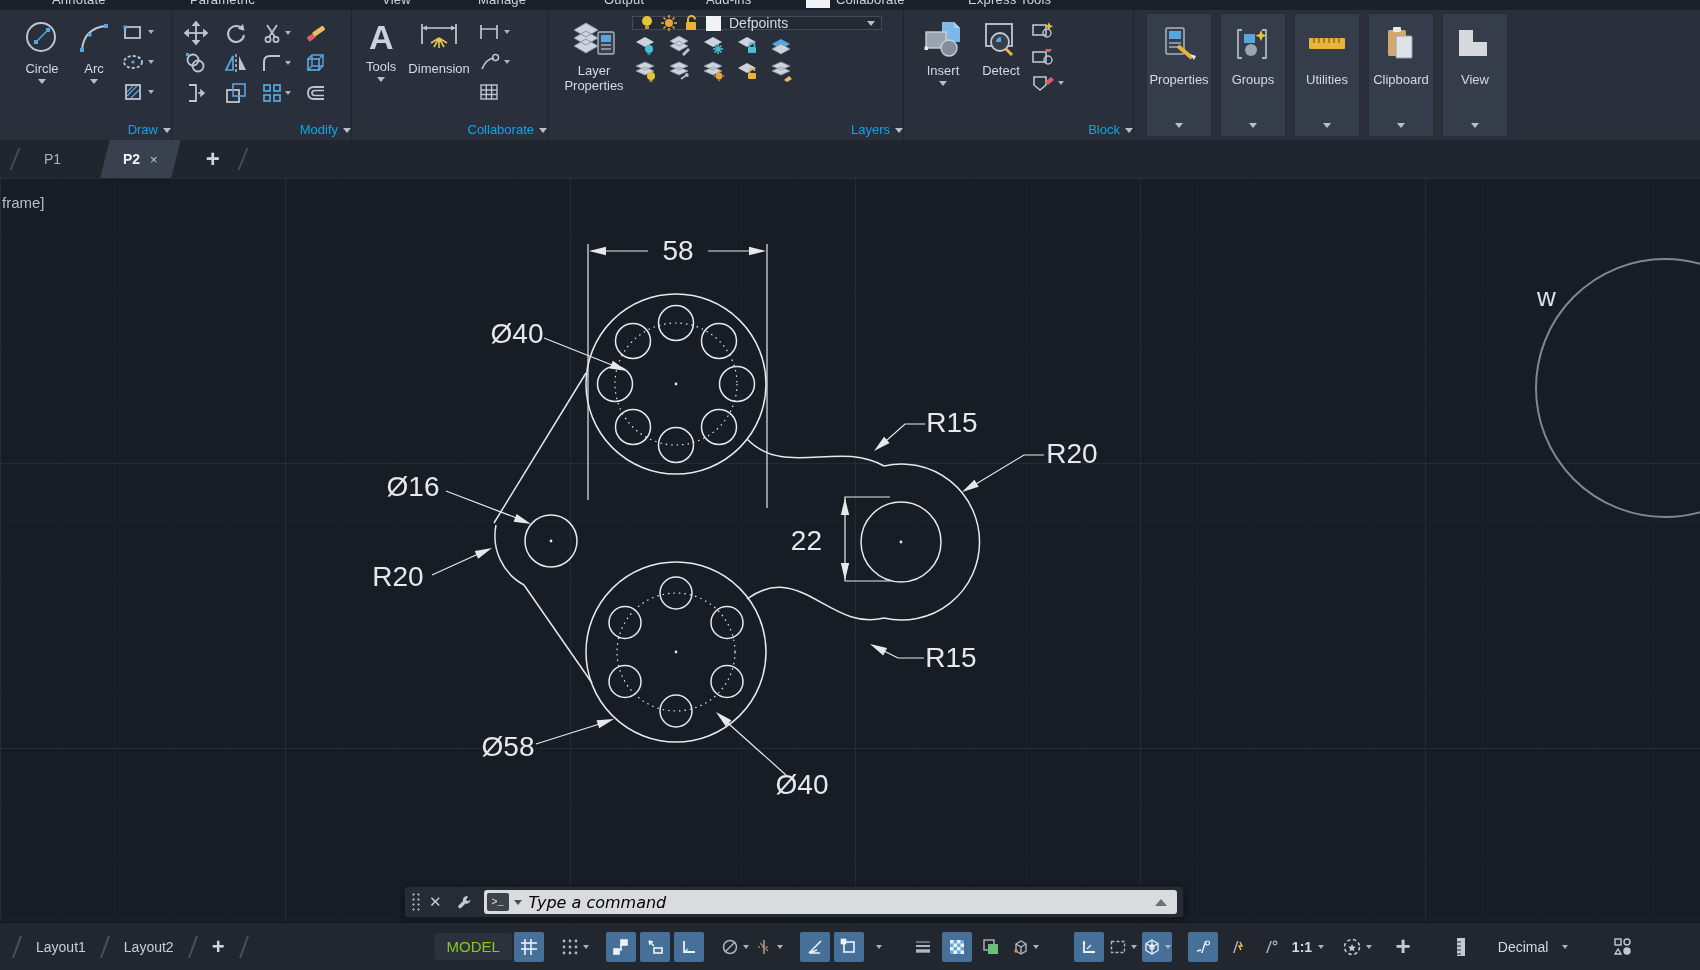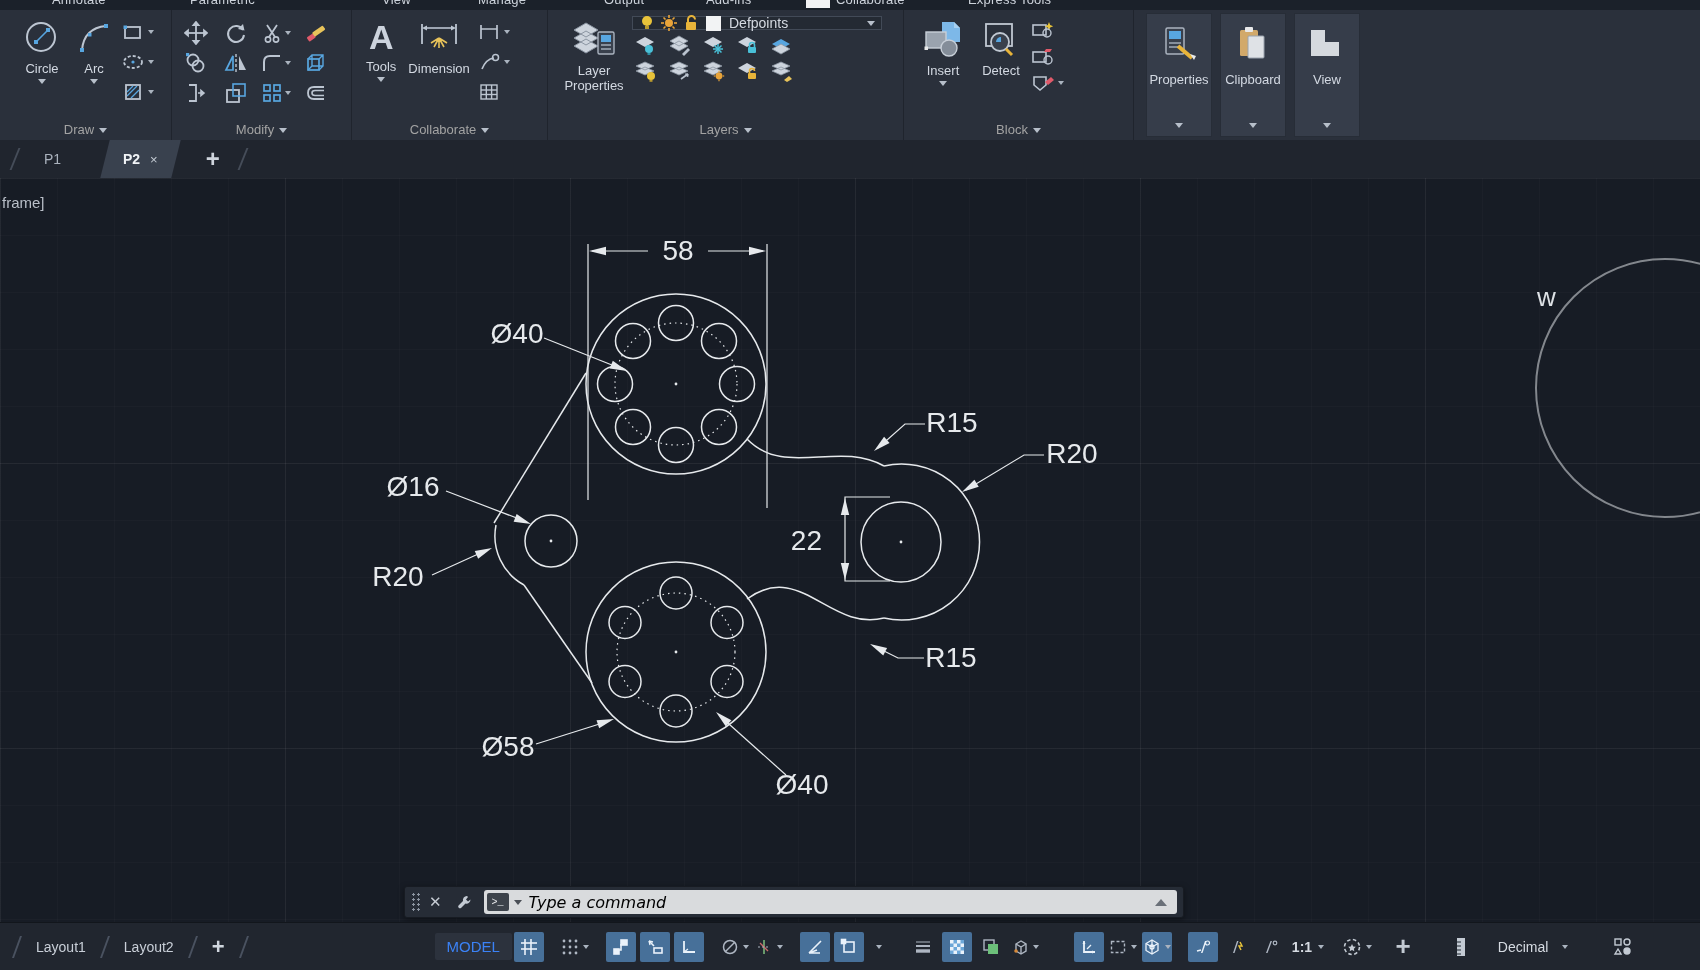--- a/index.html
+++ b/index.html
@@ -7,21 +7,21 @@
   #app{position:relative;width:1700px;height:970px;overflow:hidden;background:#181d26;}
 
   
   .tabstrip{position:absolute;left:0;top:0;width:1700px;height:10px;background:#1b212a;overflow:hidden;}
   .tabstrip span{position:absolute;top:-8px;font-size:13px;color:#cdd3db;letter-spacing:.2px;}
   .tabstrip .wbox{position:absolute;left:806px;top:0;width:24px;height:8px;background:#f2f3f4;}
 
   
   .ribbon{position:absolute;left:0;top:10px;width:1700px;height:130px;background:#2a303b;display:flex;}
   .panel{position:relative;height:130px;border-right:1px solid #1f242d;padding-top:6px;}
-  .panel-label{position:absolute;bottom:3px;left:0;right:0;text-align:center;font-size:13px;color:#a3a3a3;}
+  .panel-label{position:absolute;bottom:3px;left:0;right:0;text-align:right;font-size:13px;color:#0ea5e9;}
   .panel-label .car{display:inline-block;margin-left:5px;vertical-align:middle;width:0;height:0;border-left:4px solid transparent;border-right:4px solid transparent;border-top:5px solid #b7bfca;}
   .bigbtn{display:inline-flex;flex-direction:column;align-items:center;vertical-align:top;padding:2px 6px;cursor:pointer;}
   .bigbtn .lbl{font-size:13px;color:#d3d9e2;margin-top:3px;line-height:15px;text-align:center;}
   .bigbtn .car{width:0;height:0;border-left:4px solid transparent;border-right:4px solid transparent;border-top:5px solid #b7bfca;margin-top:3px;}
   .mini{width:26px;height:24px;display:inline-flex;align-items:center;justify-content:center;cursor:pointer;}
   .mcar{width:0;height:0;border-left:3.5px solid transparent;border-right:3.5px solid transparent;border-top:4.5px solid #aab3bf;display:inline-block;margin-left:2px;}
   .icongrid{display:grid;grid-template-columns:repeat(4,40px);grid-auto-rows:30px;align-items:center;justify-items:center;padding:2px 4px;}
   svg{display:block;}
 
   
@@ -59,21 +59,21 @@
   .cmdico{width:22px;height:18px;background:#3d434b;border-radius:2px;margin-left:3px;color:#e8eaec;font-size:10px;font-family:"Liberation Mono",monospace;display:flex;align-items:center;justify-content:center;}
   .cmdcar{width:0;height:0;border-left:4px solid transparent;border-right:4px solid transparent;border-top:5px solid #4a4f56;margin:0 7px 0 5px;}
   .cmdtext{font-size:16px;font-style:italic;color:#000000;font-family:"DejaVu Sans",sans-serif;}
   .cmdup{margin-left:auto;margin-right:10px;width:0;height:0;border-left:6px solid transparent;border-right:6px solid transparent;border-bottom:7px solid #6a7078;cursor:pointer;}
 
   
   .statusbar{position:absolute;left:0;top:922px;width:1700px;height:48px;background:#21262f;border-top:1px solid #12161c;display:flex;align-items:center;font-size:14px;color:#ccd2da;}
   .lslash{width:2px;height:22px;background:#4a5260;transform:skewX(-20deg);margin:0 12px;}
   .ltab{padding:0 6px;cursor:pointer;color:#c9cfd8;}
   .lplus{font-size:22px;font-weight:bold;color:#d0d6de;padding:0 6px;cursor:pointer;}
-  .model{margin-left:178px;background:#2c323d;padding:5px 12px;border-radius:2px;color:#3b82f6;font-size:15px;cursor:pointer;}
+  .model{margin-left:178px;background:#2c323d;padding:5px 12px;border-radius:2px;color:#84cc16;font-size:15px;cursor:pointer;}
   .sbtn{height:30px;min-width:30px;display:flex;align-items:center;justify-content:center;margin:0 2px;border-radius:2px;cursor:pointer;}
   .sbtn.tile{background:#477099;}
   .sbtn .scar{width:0;height:0;border-left:3.5px solid transparent;border-right:3.5px solid transparent;border-top:4.5px solid #aab3bf;margin-left:4px;}
   .sgap{width:12px;}
   .stext{font-size:14px;color:#d5dae1;padding:0 4px;cursor:pointer;display:flex;align-items:center;}
   .stext .scar{width:0;height:0;border-left:3.5px solid transparent;border-right:3.5px solid transparent;border-top:4.5px solid #aab3bf;margin-left:6px;}
 </style>
 </head>
 <body>
 
@@ -495,20 +495,50 @@
               <line x1="20" y1="22" x2="34" y2="34" stroke="#e8b43a" stroke-width="4"></line>
               <path d="M32 30 l6 2 -2 4z" fill="#e8e9ea"></path>
             </svg>
           </span>
         <span class="lbl">Properties</span>
         <span class="car"></span>
       </div>
       <div class="cpanel">
         <span>
             <svg width="42" height="40" viewBox="0 0 42 40">
+              <path d="M10 6 h-4 v28 h4" fill="none" stroke="#aab3bf" stroke-width="1.8"></path>
+              <path d="M30 6 h4 v28 h-4" fill="none" stroke="#aab3bf" stroke-width="1.8"></path>
+              <rect x="12" y="10" width="11" height="9" fill="#58a6e0"></rect>
+              <circle cx="19" cy="26" r="6" fill="#9aa3ae"></circle>
+              <path d="M29 6 l1.6 4 4 1.6 -4 1.6 -1.6 4 -1.6 -4 -4 -1.6 4 -1.6z" fill="#e8c33a"></path>
+            </svg>
+          </span>
+        <span class="lbl">Groups</span>
+        <span class="car"></span>
+      </div>
+      <div class="cpanel">
+        <span>
+            <svg width="44" height="40" viewBox="0 0 44 40">
+              <rect x="4" y="14" width="36" height="11" rx="1" fill="#e8b43a"></rect>
+              <g stroke="#8a6a1e" stroke-width="1.4">
+                <line x1="9" y1="14" x2="9" y2="19"></line>
+                <line x1="14" y1="14" x2="14" y2="19"></line>
+                <line x1="19" y1="14" x2="19" y2="19"></line>
+                <line x1="24" y1="14" x2="24" y2="19"></line>
+                <line x1="29" y1="14" x2="29" y2="19"></line>
+                <line x1="34" y1="14" x2="34" y2="19"></line>
+              </g>
+            </svg>
+          </span>
+        <span class="lbl">Utilities</span>
+        <span class="car"></span>
+      </div>
+      <div class="cpanel">
+        <span>
+            <svg width="42" height="40" viewBox="0 0 42 40">
               <rect x="8" y="6" width="18" height="26" rx="1.5" fill="#d2a96a"></rect>
               <rect x="13" y="3" width="8" height="5" rx="1" fill="#e8e9ea"></rect>
               <rect x="16" y="12" width="16" height="22" rx="1" fill="#dfe2e6" stroke="#9aa3ae" stroke-width="1"></rect>
             </svg>
           </span>
         <span class="lbl">Clipboard</span>
         <span class="car"></span>
       </div>
       <div class="cpanel">
         <span>

